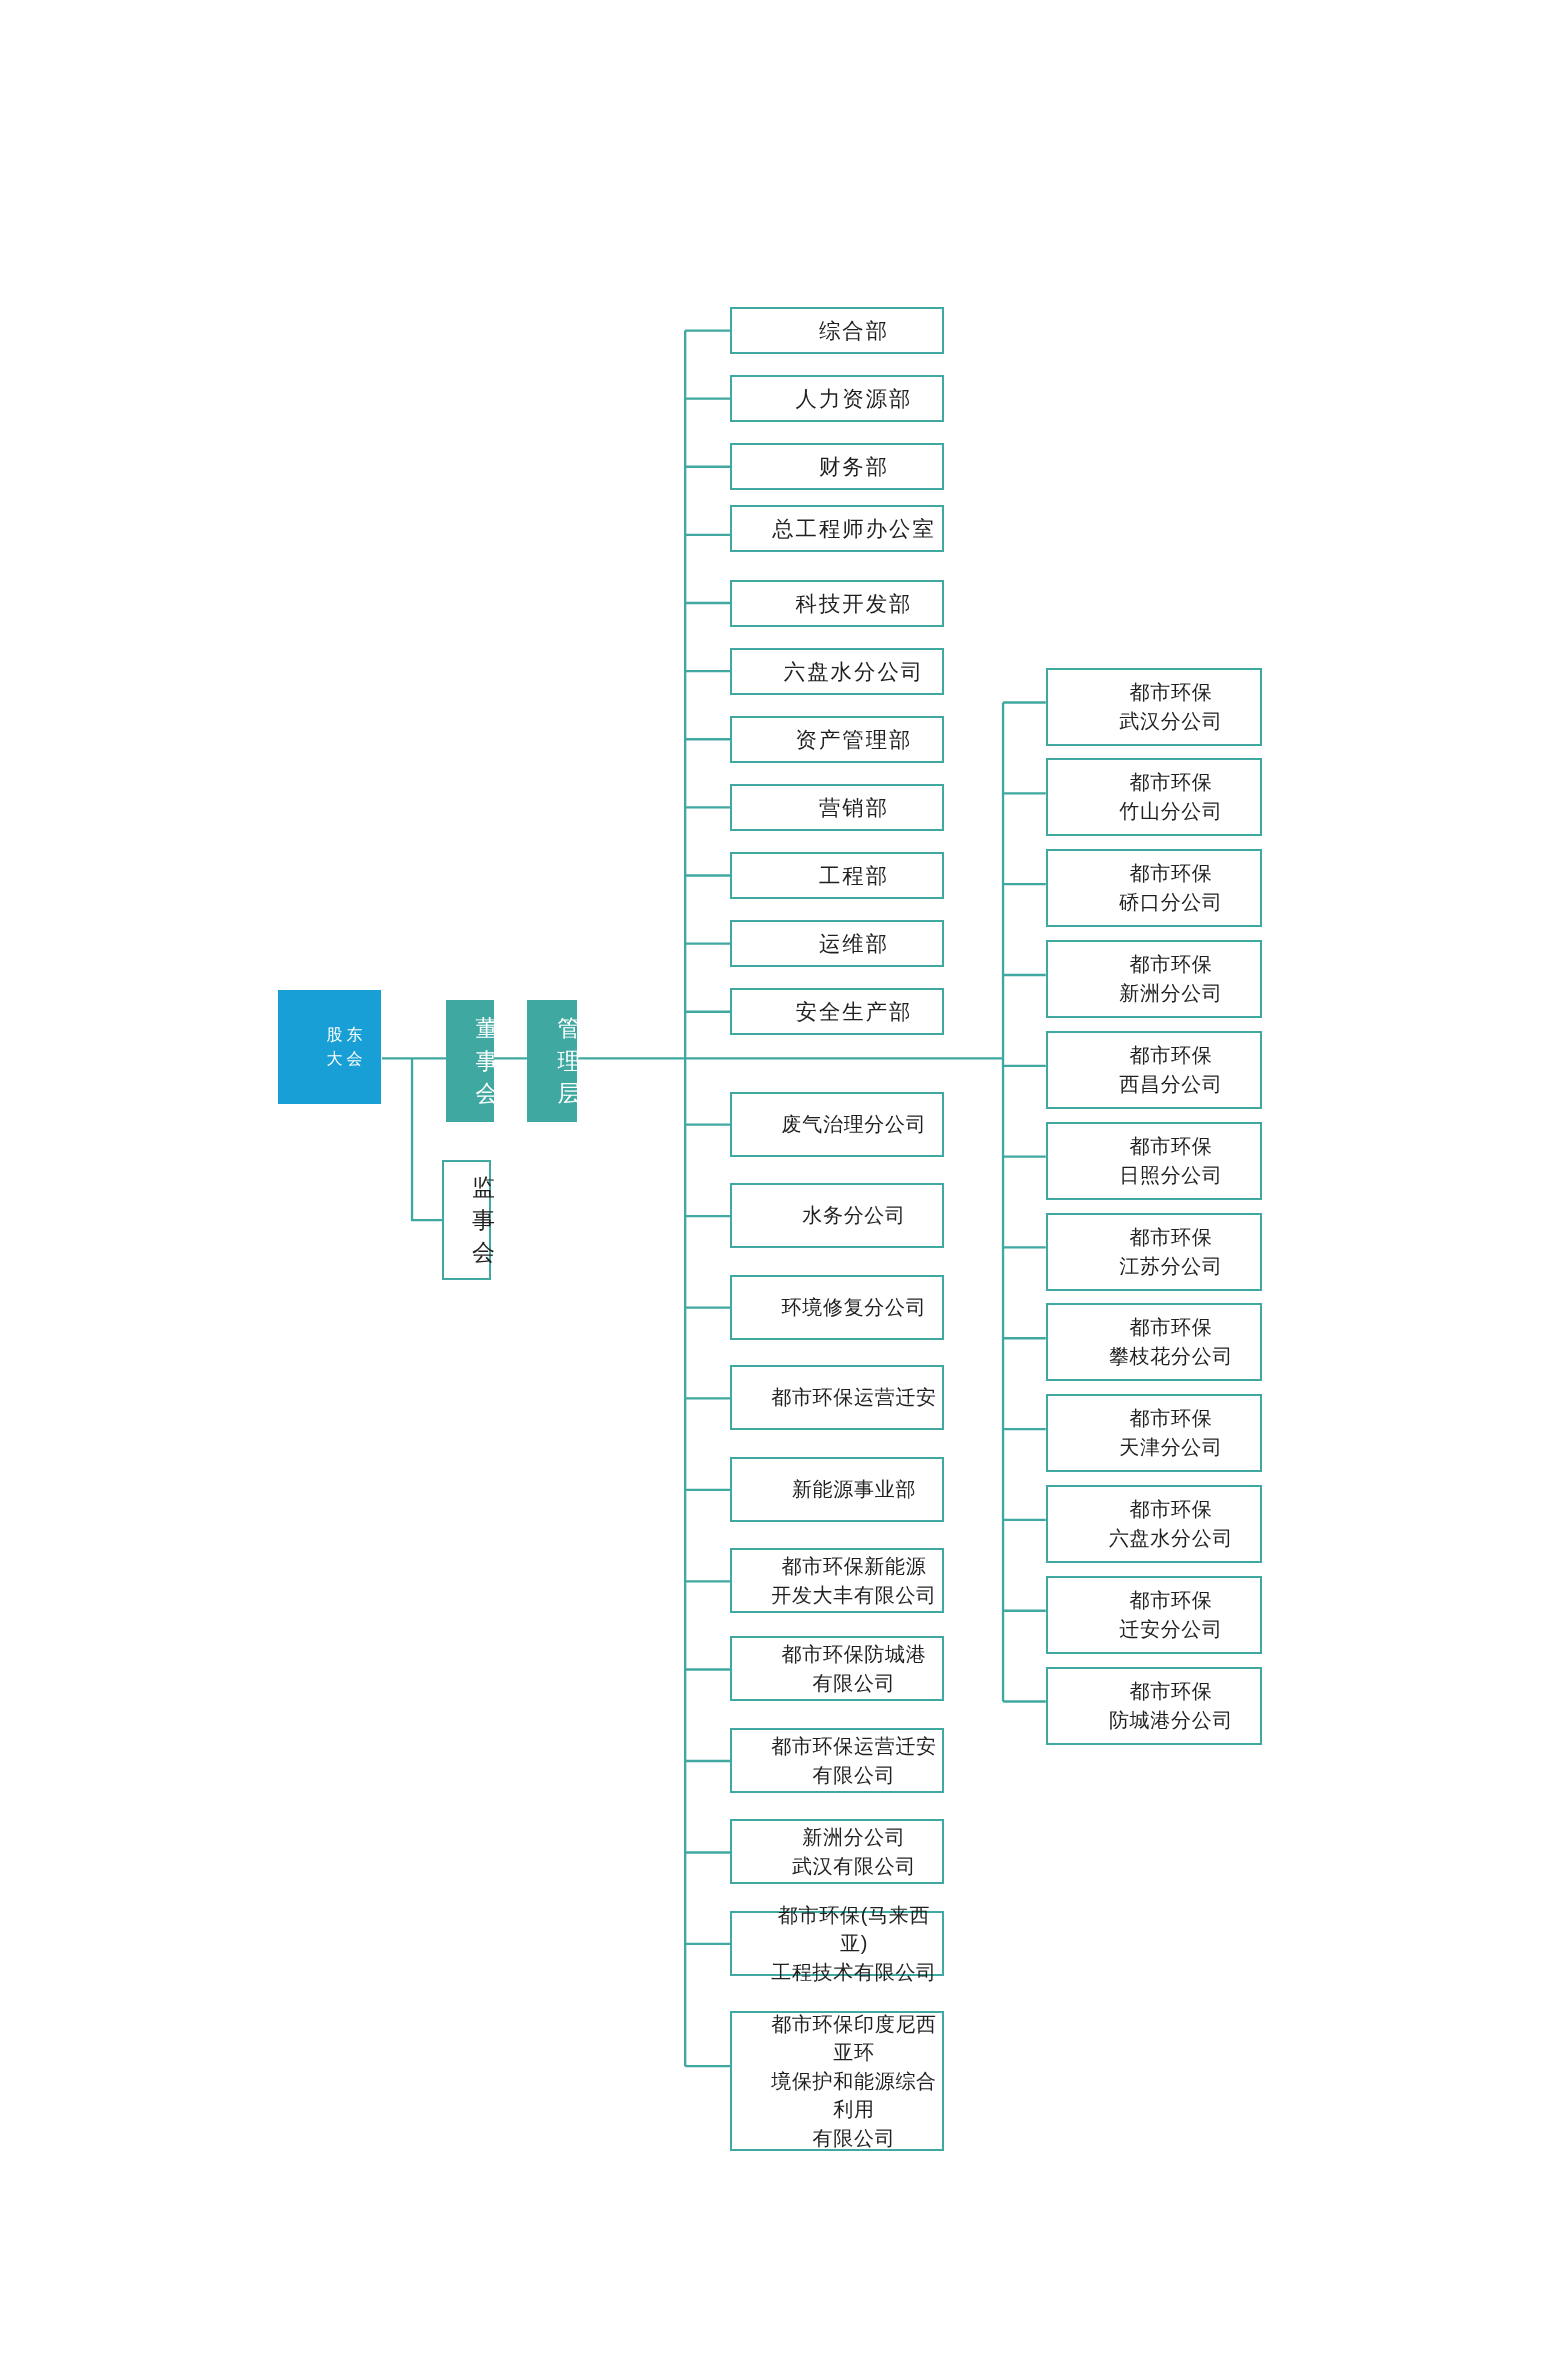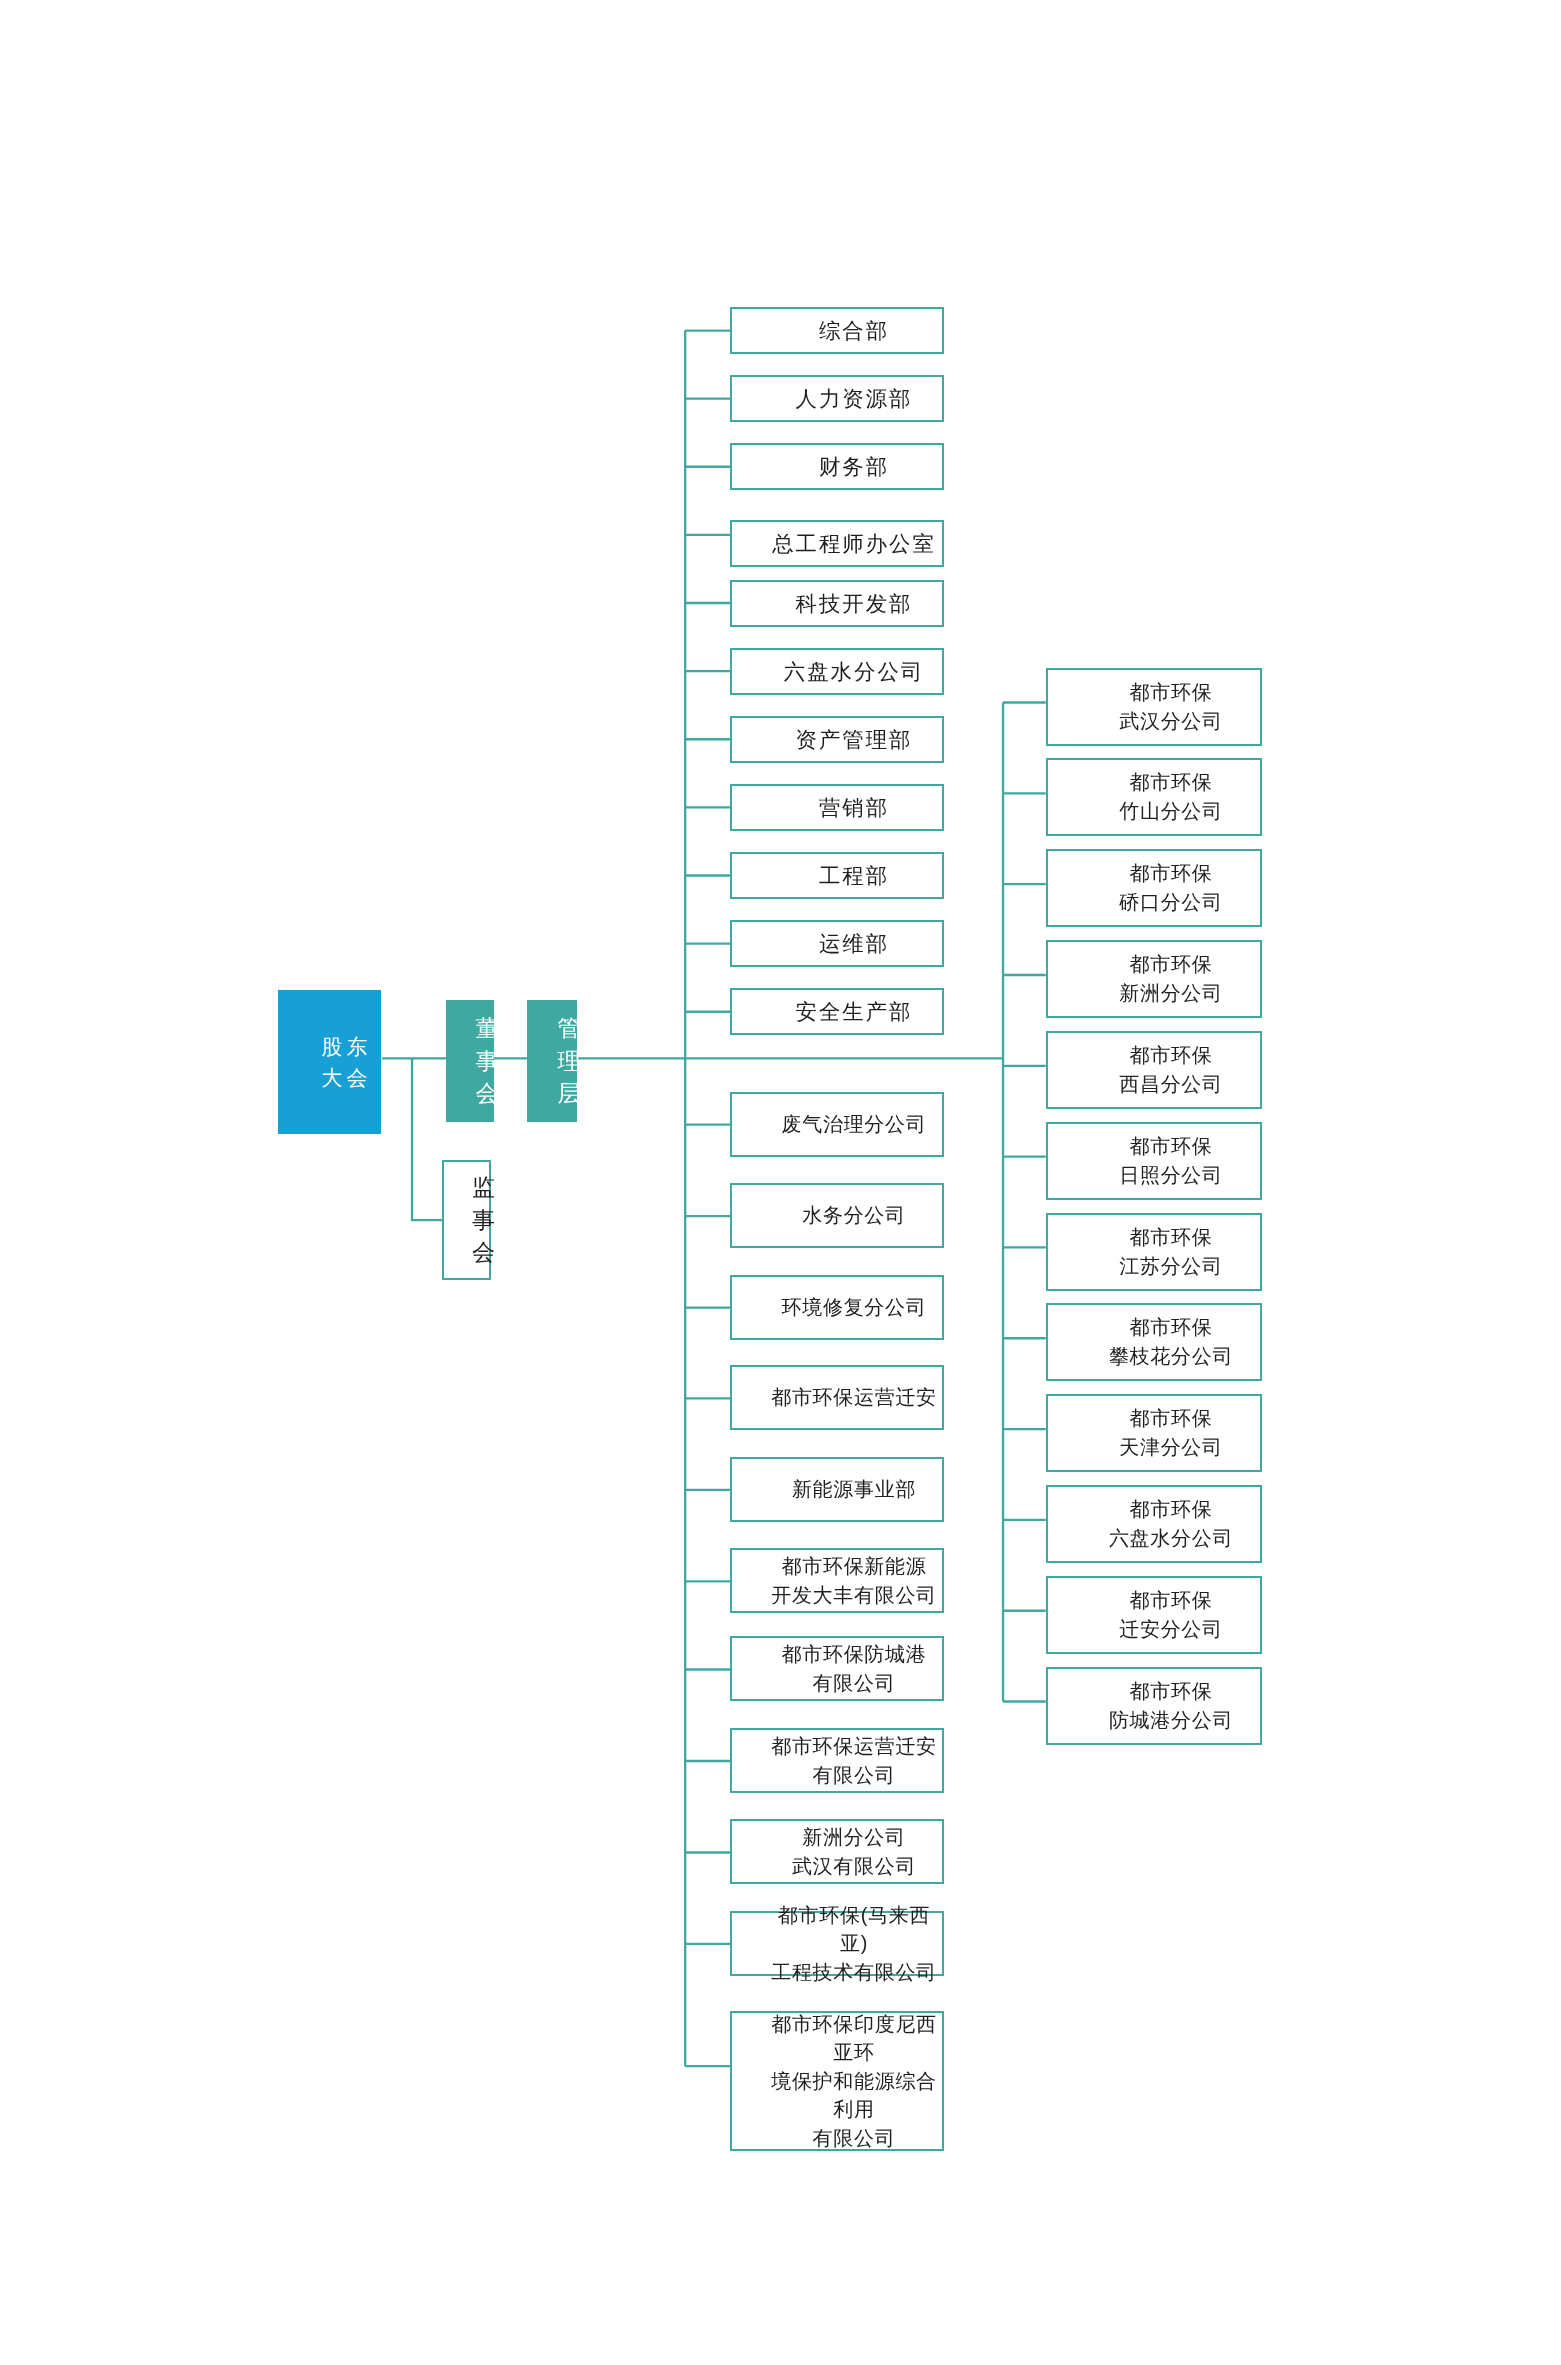--- a/index.html
+++ b/index.html
@@ -44,24 +44,24 @@
     letter-spacing: 0.7px;
     line-height: 1.42;
   }
   .branch {
     left: 1046px; width: 216px; height: 78px;
     font-size: 20px;
     letter-spacing: 0.7px;
     line-height: 1.45;
   }
   .gov-blue {
-    left: 278px; top: 990px; width: 103px; height: 144px;
+    left: 278px; top: 990px; width: 103px; height: 114px;
     background: #189fd5;
     color: #ffffff;
-    font-size: 21px;
+    font-size: 16px;
     letter-spacing: 4px;
     line-height: 1.5;
   }
   .gov-teal {
     background: #3fa8a0;
     color: #ffffff;
     font-size: 23px;
     line-height: 1.42;
   }
   .gov-outline {
@@ -103,21 +103,21 @@
 理
 层</div>
   <div class="node gov-outline" style="left:442px;top:1160px;width:49px;height:120px">监
 事
 会</div>
 
   <div>
     <div class="node outline dept" style="top:307px">综合部</div>
     <div class="node outline dept" style="top:375px">人力资源部</div>
     <div class="node outline dept" style="top:443px">财务部</div>
-    <div class="node outline dept" style="top:520px">总工程师办公室</div>
+    <div class="node outline dept" style="top:505px">总工程师办公室</div>
     <div class="node outline dept" style="top:580px">科技开发部</div>
     <div class="node outline dept" style="top:648px">六盘水分公司</div>
     <div class="node outline dept" style="top:716px">资产管理部</div>
     <div class="node outline dept" style="top:784px">营销部</div>
     <div class="node outline dept" style="top:852px">工程部</div>
     <div class="node outline dept" style="top:920px">运维部</div>
     <div class="node outline dept" style="top:988px">安全生产部</div>
   </div>
 
   <div>

